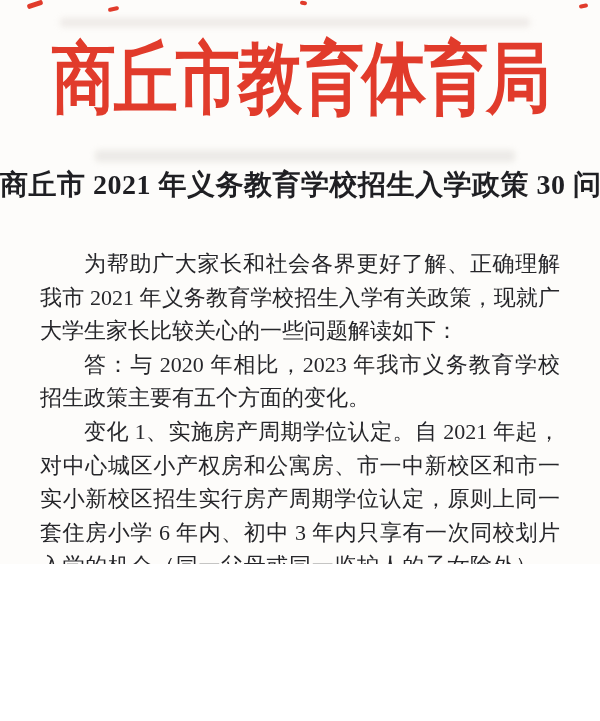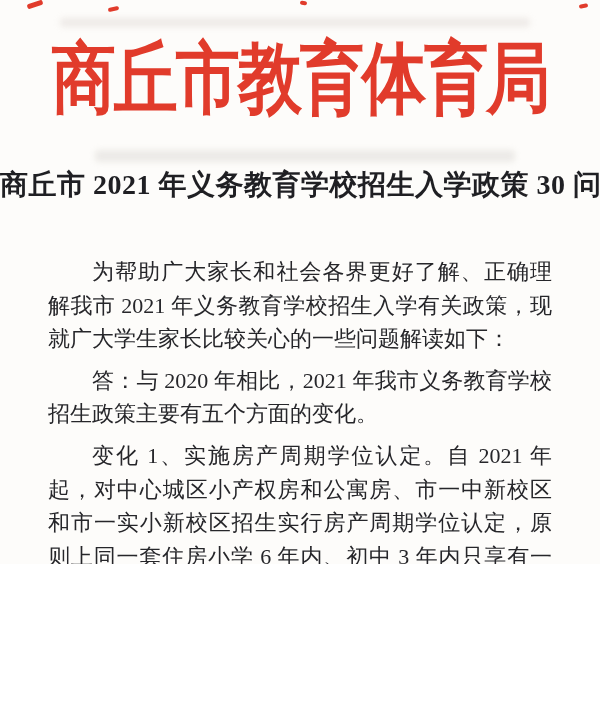--- a/index.html
+++ b/index.html
@@ -73,21 +73,21 @@
     position: absolute;
     top: 247px;
     left: 40px;
     width: 520px;
     font-size: 22px;
     line-height: 33.6px;
     color: #26262a;
     text-align: justify;
   }
   .para {
-    margin: 8px;
+    margin: 0;
     text-indent: 2em;
   }
   .para.question {
     font-family: "Liberation Sans", "DejaVu Sans", sans-serif;
     font-weight: 700;
     letter-spacing: 0.5px;
     color: #202024;
   }
 </style>
 </head>
@@ -104,17 +104,17 @@
   <div class="ghost-band g2"></div>
 
   <div class="agency-header">
     <span class="agency-name">商丘市教育体育局</span>
   </div>
 
   <h1 class="doc-title">商丘市 2021 年义务教育学校招生入学政策 30 问</h1>
 
   <div class="body-text">
     <p class="para">为帮助广大家长和社会各界更好了解、正确理解我市 2021 年义务教育学校招生入学有关政策，现就广大学生家长比较关心的一些问题解读如下：</p>
-    <p class="para">答：与 2020 年相比，2021 年我市义务教育学校招生政策主要有五个方面的变化。</p>
+    <p class="para">答：与 2020 年相比，2023 年我市义务教育学校招生政策主要有五个方面的变化。</p>
     <p class="para">变化 1、实施房产周期学位认定。自 2021 年起，对中心城区小产权房和公寓房、市一中新校区和市一实小新校区招生实行房产周期学位认定，原则上同一套住房小学 6 年内、初中 3 年内只享有一次同校划片入学的机会（同一父母或同一监护人的子女除外），即学生在所属学区公办学校就读期间，小学 6 年内、初中 3 年内原则上不再接收同一套住房地址的其他适龄儿童少年入学（同一父母或同一监护人的子女除外）。2021 年之前占用的学位一律不计入房产周期学位认定。</p>
   </div>
 
 </div>
 
 </body></html>

